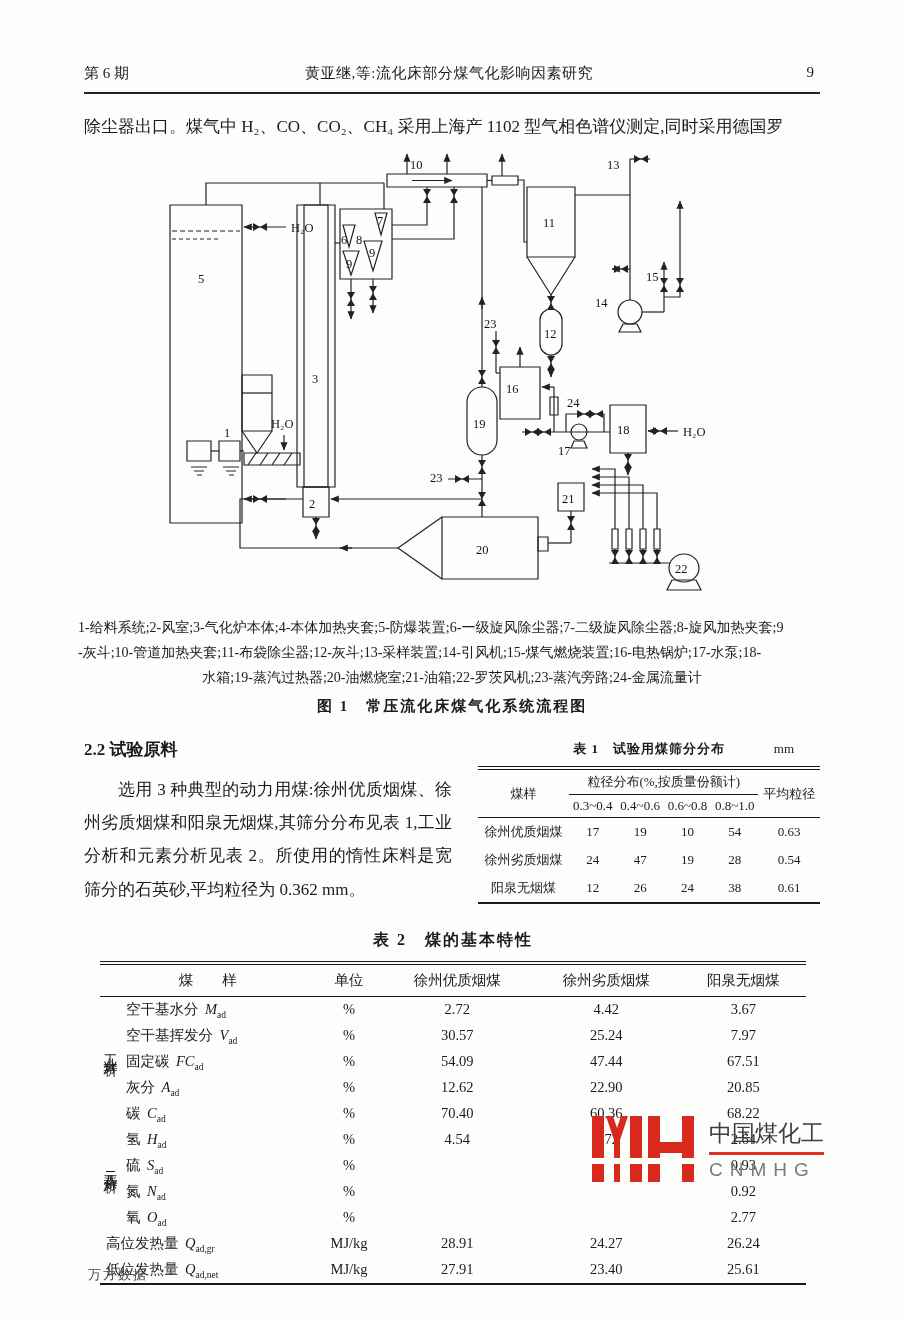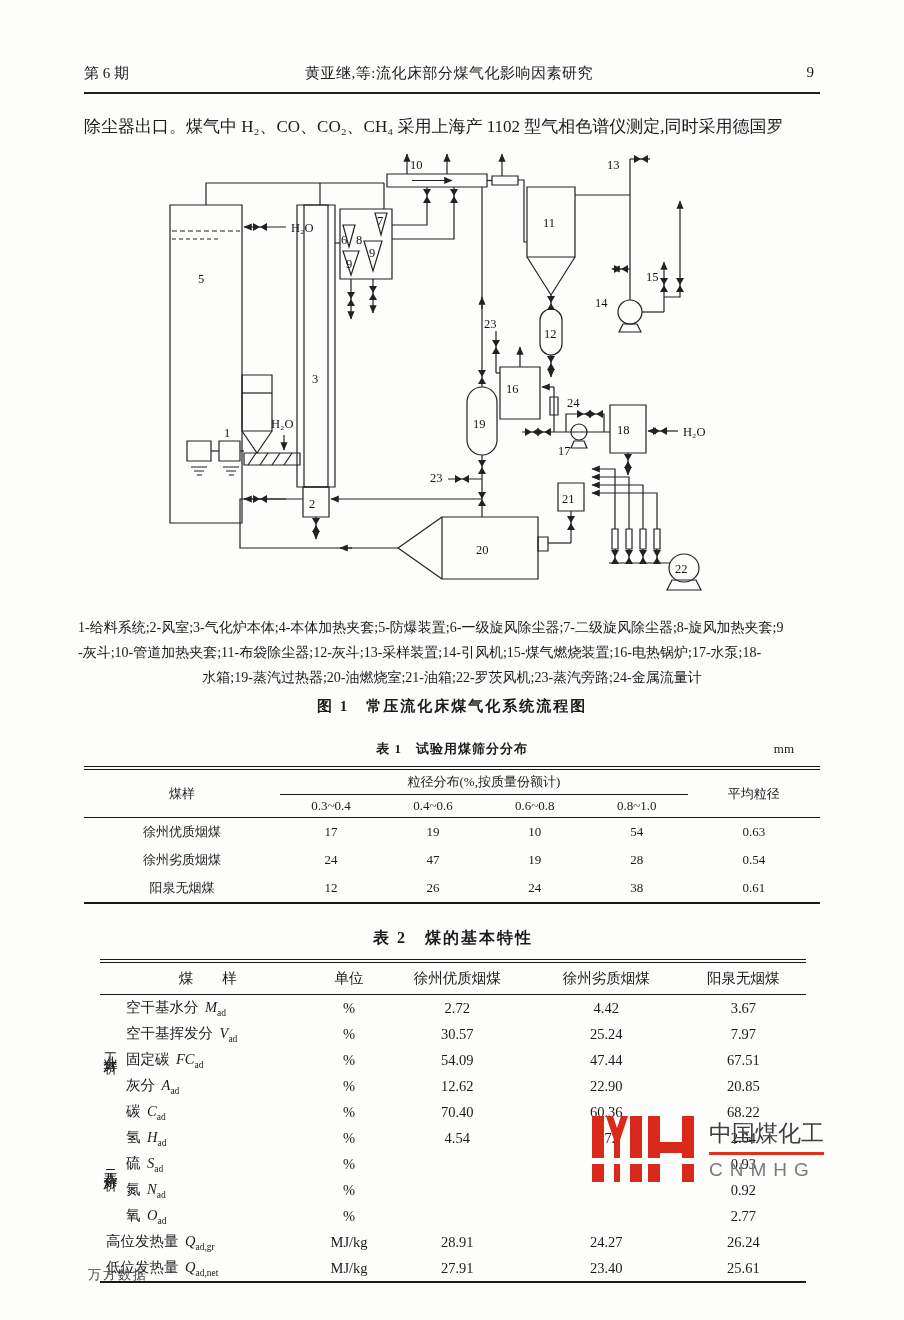--- a/index.html
+++ b/index.html
@@ -282,20 +282,24 @@
   </div>
 
   <div class="figcap">
     <div>1-给料系统;2-风室;3-气化炉本体;4-本体加热夹套;5-防爆装置;6-一级旋风除尘器;7-二级旋风除尘器;8-旋风加热夹套;9</div>
     <div>-灰斗;10-管道加热夹套;11-布袋除尘器;12-灰斗;13-采样装置;14-引风机;15-煤气燃烧装置;16-电热锅炉;17-水泵;18-</div>
     <div class="l3">水箱;19-蒸汽过热器;20-油燃烧室;21-油箱;22-罗茨风机;23-蒸汽旁路;24-金属流量计</div>
   </div>
   <div class="figtitle">图 1　常压流化床煤气化系统流程图</div>
 
   <div class="secrow">
+    <div class="secleft">
+      <div class="sechead">2.2 试验原料</div>
+      <div class="secbody">选用 3 种典型的动力用煤:徐州优质烟煤、徐州劣质烟煤和阳泉无烟煤,其筛分分布见表 1,工业分析和元素分析见表 2。所使用的惰性床料是宽筛分的石英砂,平均粒径为 0.362 mm。</div>
+    </div>
     <div class="secright">
       <div class="t1titlebar">
         <span class="t1title">表 1　试验用煤筛分分布</span>
         <span class="t1unit">mm</span>
       </div>
       <table class="t1">
         <thead>
           <tr>
             <th rowspan="2" class="side">煤样</th>
             <th colspan="4" class="grp">粒径分布(%,按质量份额计)</th>

